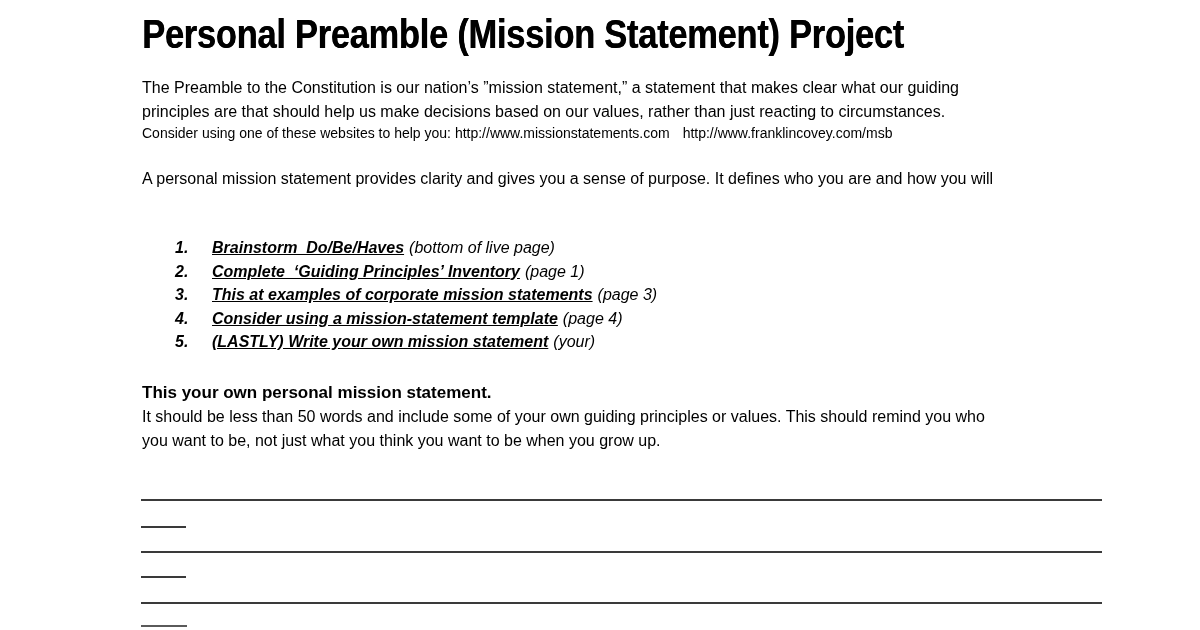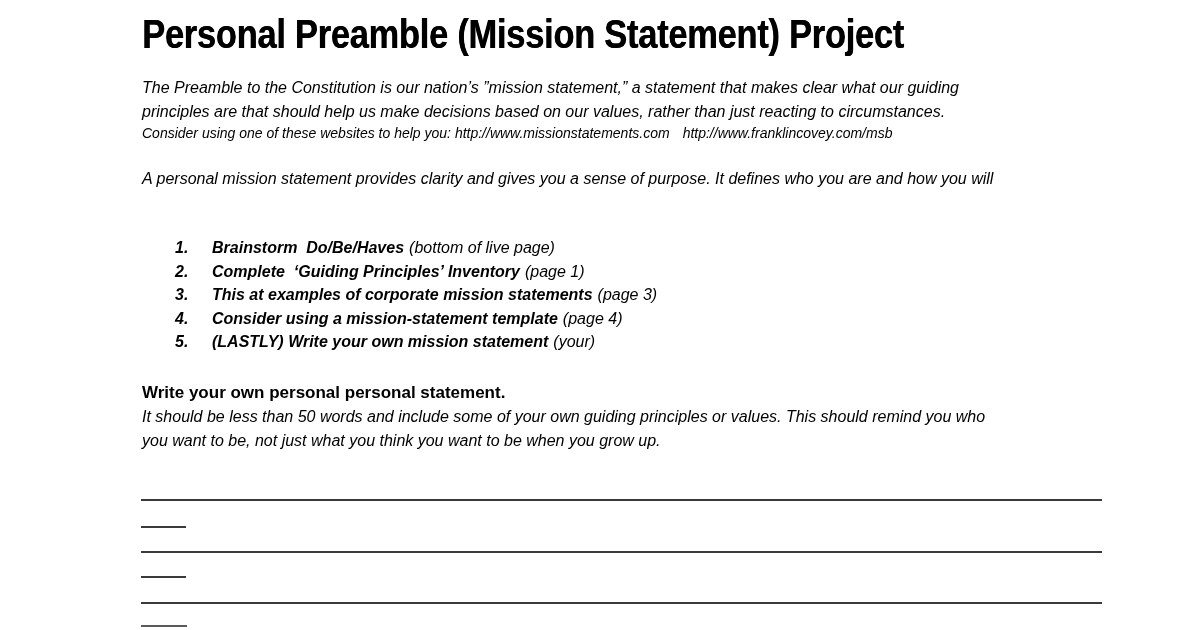--- a/index.html
+++ b/index.html
@@ -16,32 +16,32 @@
   .doc-title{
     left:142px;top:10px;
     font-size:41px;line-height:48px;font-weight:700;
     white-space:nowrap;
     letter-spacing:-0.3px;
     transform:scaleX(0.84);
     transform-origin:left center;
     text-shadow:0.5px 0 0 #000;
   }
   
-  .ital{font-style:italic;}
+  .ital{}
   .bodytxt{font-size:16px;line-height:23.5px;white-space:nowrap;}
   .intro{left:142px;top:76px;}
   .hint{left:142px;top:124px;font-size:14px;line-height:19px;white-space:nowrap;}
   .hint .pre{white-space:pre;}
   .hint .url2{margin-left:13px;}
   .purpose{left:142px;top:167px;}
   
   .steps{left:142px;top:236px;font-size:16px;line-height:23.5px;}
   .step{position:relative;padding-left:70px;white-space:nowrap;}
   .step .num{position:absolute;left:33px;font-weight:700;font-style:italic;}
-  .step .bold{font-weight:700;font-style:italic;white-space:pre;}
+  .step .bold{font-weight:700;font-style:italic;white-space:pre;text-decoration:underline;}
   .step .note{font-style:italic;margin-left:5px;}
   
   .write-heading{left:142px;top:383px;font-size:17px;line-height:20px;font-weight:700;white-space:nowrap;}
   .advice{left:142px;top:405px;}
   
   .wline{height:0;border-top:2px solid #3a3a3a;}
   .l1{left:141px;top:499px;width:961px;}
   .s1{left:141px;top:526px;width:45px;}
   .l2{left:141px;top:551px;width:961px;}
   .s2{left:141px;top:576px;width:45px;}
@@ -67,21 +67,21 @@
   </div>
 
   <div class="abs steps">
     <div class="step"><span class="num">1.</span><span class="bold">Brainstorm  Do/Be/Haves</span><span class="note">(bottom of live page)</span></div>
     <div class="step"><span class="num">2.</span><span class="bold">Complete  ‘Guiding Principles’ Inventory</span><span class="note">(page 1)</span></div>
     <div class="step"><span class="num">3.</span><span class="bold">This at examples of corporate mission statements</span><span class="note">(page 3)</span></div>
     <div class="step"><span class="num">4.</span><span class="bold">Consider using a mission-statement template</span><span class="note">(page 4)</span></div>
     <div class="step"><span class="num">5.</span><span class="bold">(LASTLY) Write your own mission statement</span><span class="note">(your)</span></div>
   </div>
 
-  <div class="abs write-heading">Write your own personal personal statement.</div>
+  <div class="abs write-heading">This your own personal mission statement.</div>
 
   <div class="abs advice">
     <div class="bodytxt ital">It should be less than 50 words and include some of your own guiding principles or values. This should remind you who</div>
     <div class="bodytxt ital">you want to be, not just what you think you want to be when you grow up.</div>
   </div>
 
   <div class="abs wline l1"></div>
   <div class="abs wline s1"></div>
   <div class="abs wline l2"></div>
   <div class="abs wline s2"></div>

